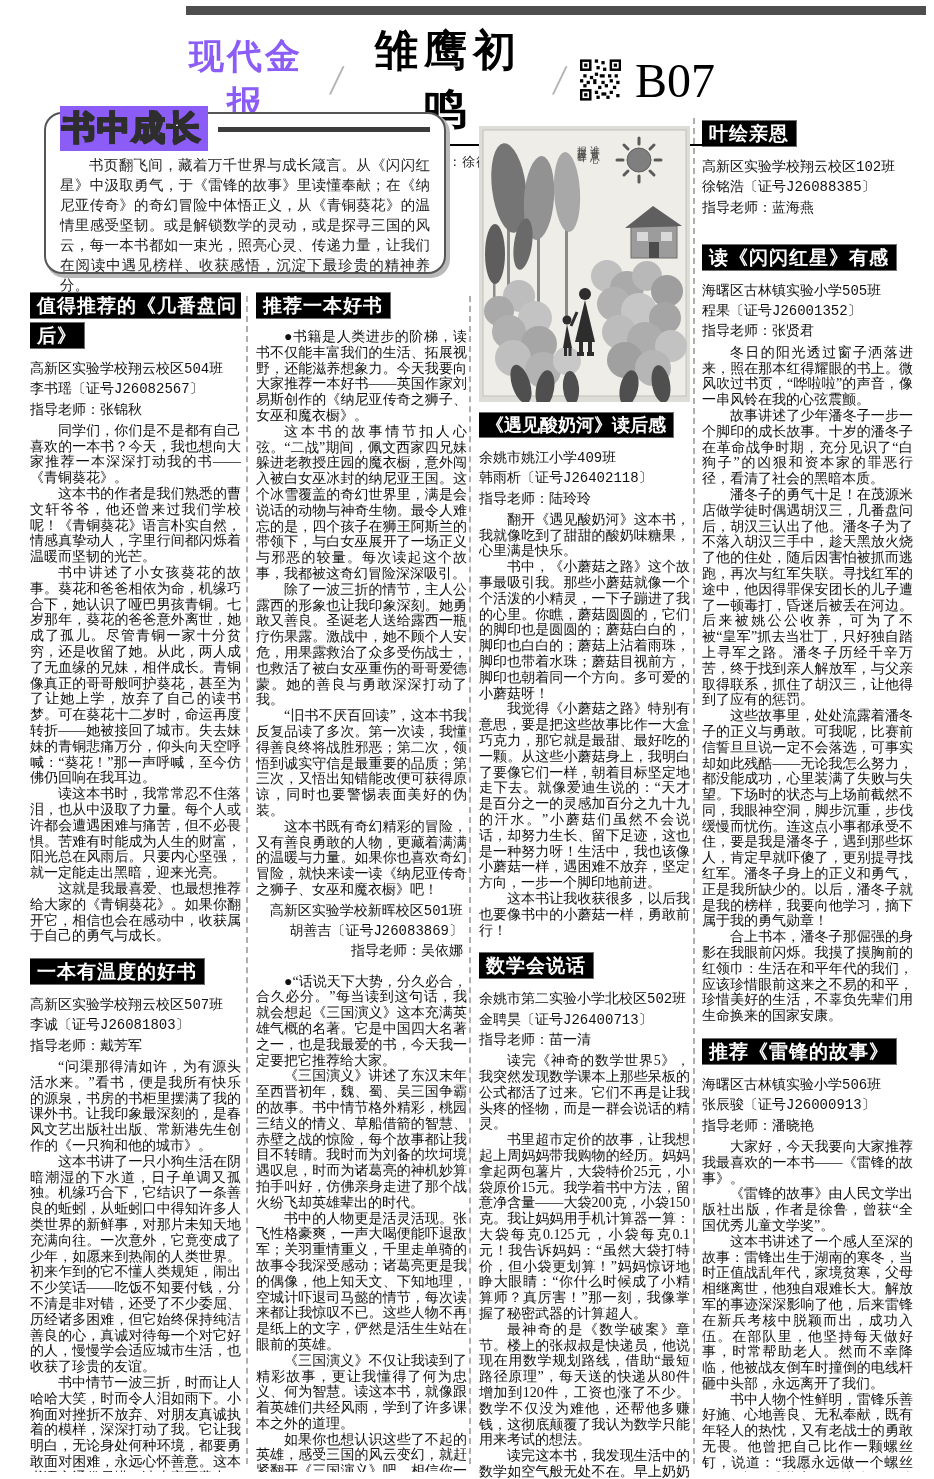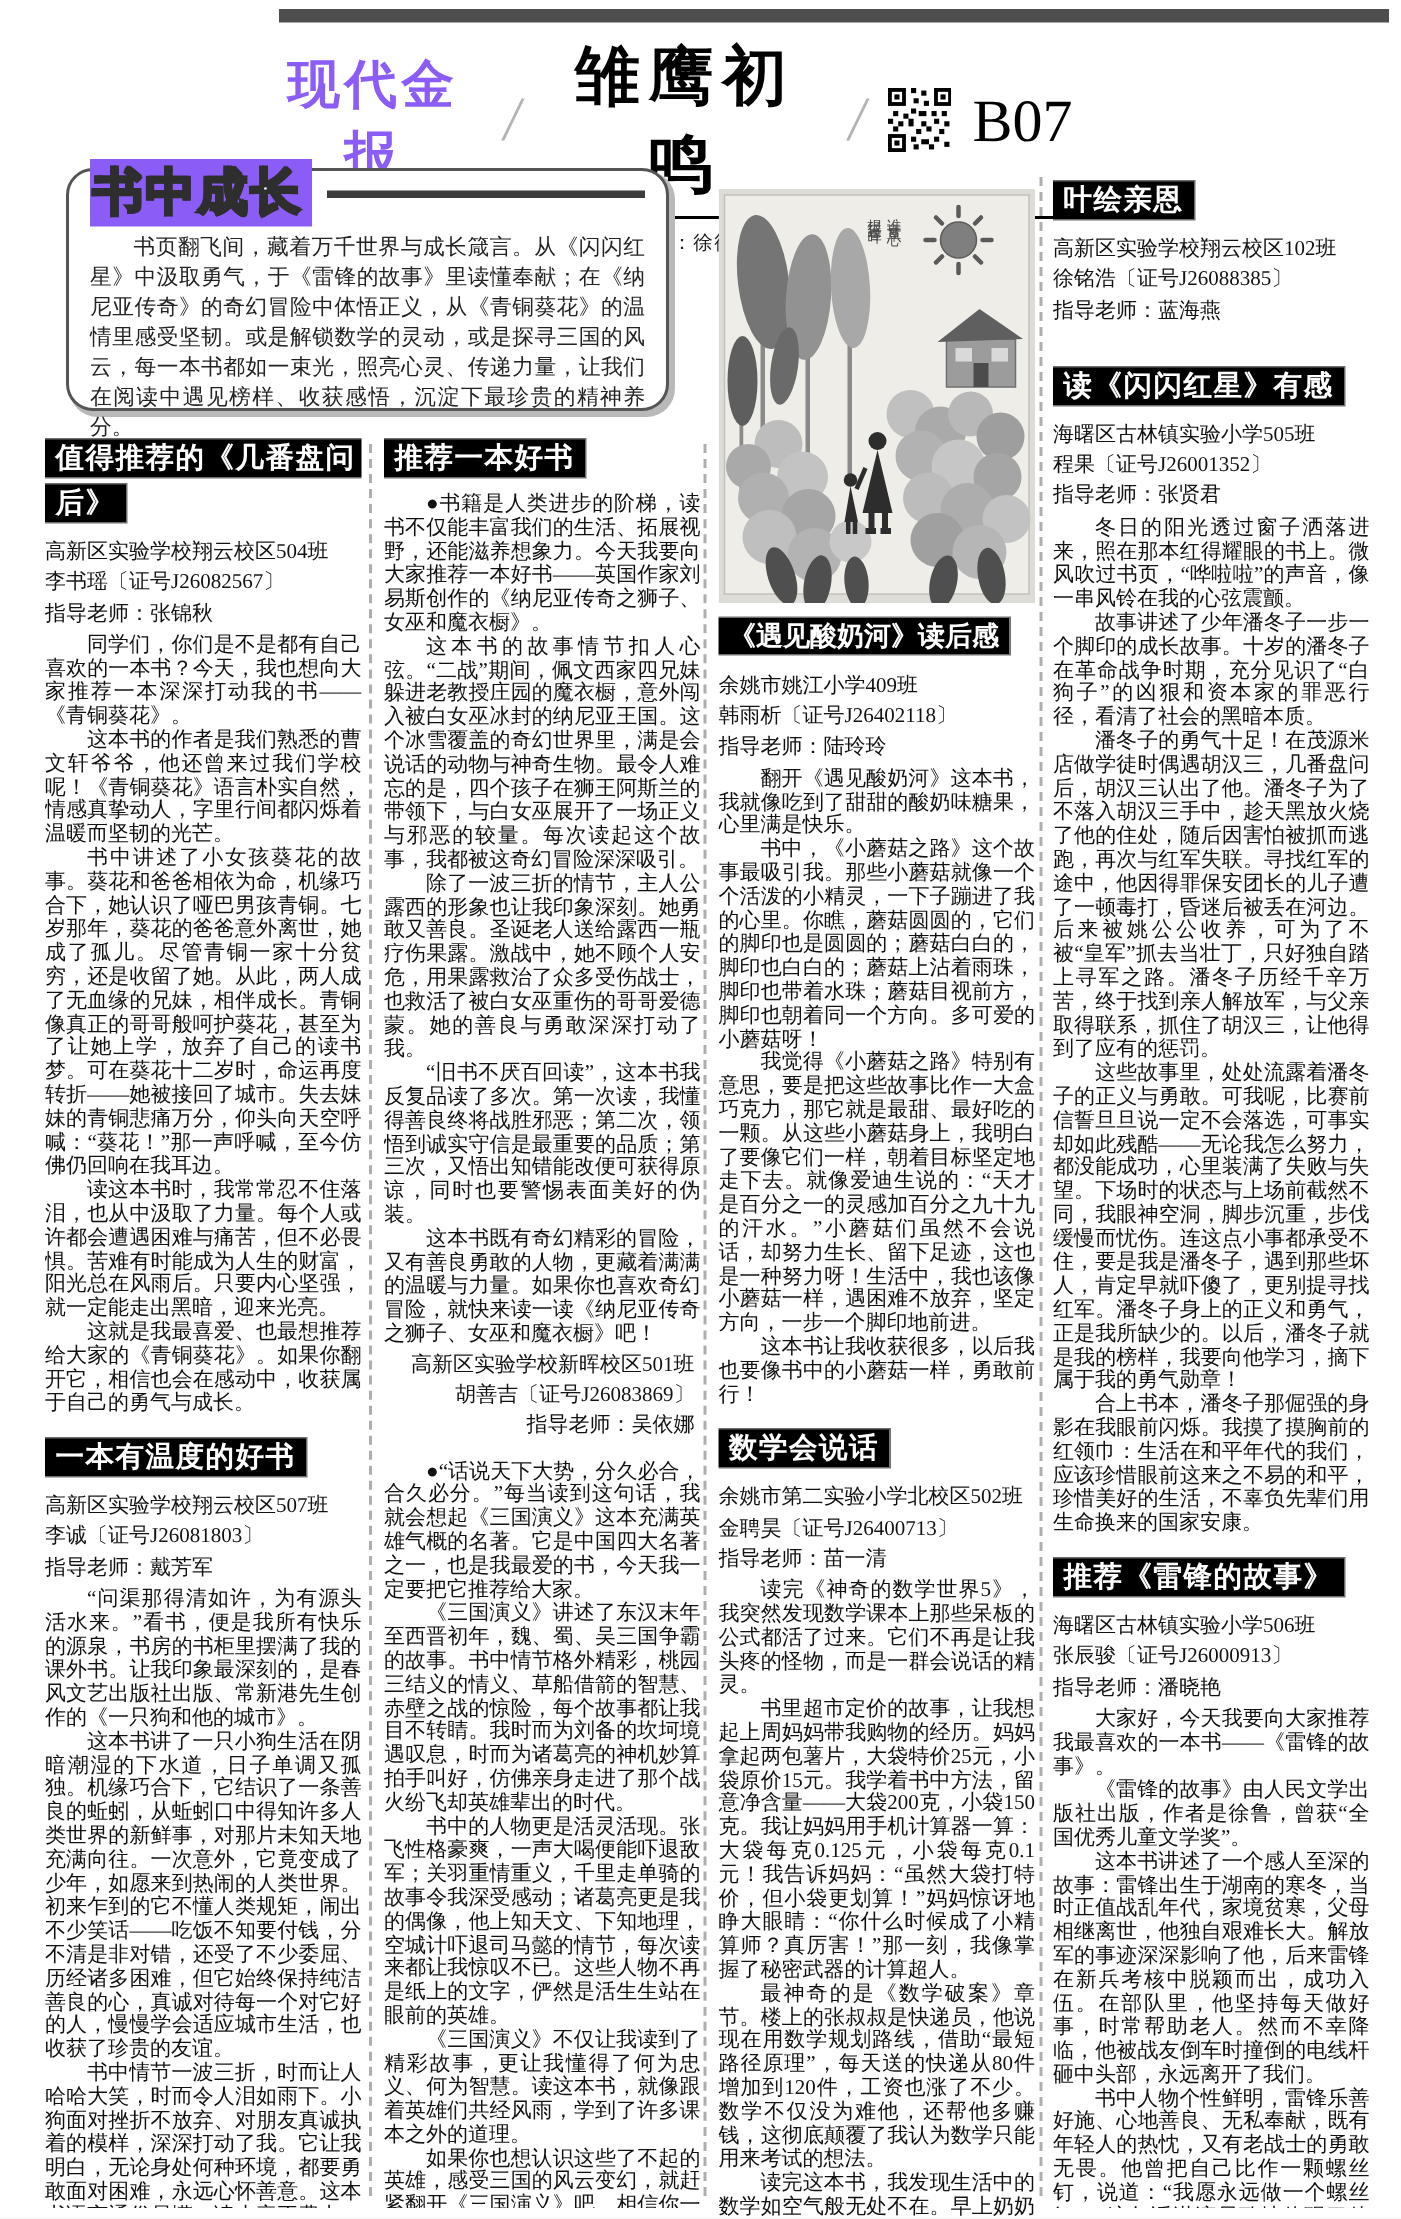--- a/index.html
+++ b/index.html
@@ -6,21 +6,21 @@
   .page{position:relative;width:934px;height:1479px;background:#ffffff;margin:0 auto;overflow:hidden;
         font-family:"Liberation Serif","DejaVu Serif",serif;color:#111;}
   
   .top-band{position:absolute;top:6px;left:186px;width:740px;height:9px;background:#4e4e4e;}
   
   .masthead{position:absolute;top:22px;left:175px;width:540px;text-align:center;}
   .mast-row{display:flex;align-items:center;justify-content:center;gap:14px;padding-bottom:6px;border-bottom:2px solid #000;}
   .paper-name{font-size:35px;font-weight:bold;color:#8b5cf6;letter-spacing:3px;}
   .mast-slash{font-size:42px;color:#b3b3b3;font-weight:200;transform:skewX(-8deg);}
   .section-name{font-size:43px;font-weight:900;color:#000;letter-spacing:6px;}
-  .page-no{font-size:40px;color:#000;font-family:"Liberation Serif",serif;}
+  .page-no{font-size:48px;color:#000;font-family:"Liberation Serif",serif;}
   .qr{width:44px;height:44px;display:block;}
   .dateline{margin-top:7px;font-size:13px;color:#1a1a1a;letter-spacing:1px;}
   
   .intro-box{position:absolute;top:112px;left:44px;width:402px;height:162px;
              border:2px solid #555;border-radius:18px;box-shadow:3px 3px 0 1px #b9b9b9;
              padding:6px 14px 8px 14px;box-sizing:border-box;background:#fff;}
   .intro-head{display:flex;align-items:center;gap:10px;margin-top:-14px;}
   .intro-title{font-size:33px;font-weight:900;color:#fff;background:#8b5cf6;padding:0 6px 0 2px;
                letter-spacing:2px;font-family:"Liberation Sans",sans-serif;
                -webkit-text-stroke:2px #2e2e2e;
@@ -36,21 +36,21 @@
   .divider{position:absolute;width:0;border-left:2px dashed #aeaeae;}
   .div1{left:246px;top:296px;height:1168px;}
   .div2{left:469px;top:296px;height:1168px;}
   .div3{left:693px;top:118px;height:1346px;}
   
   .article{margin-bottom:14px;}
   .title-wrap{margin:0 0 7px 0;line-height:30px;}
   .article-title{display:inline;background:#000000;color:#fff;font-family:"Liberation Sans",sans-serif;
                  font-weight:bold;font-size:19px;line-height:26px;padding:2px 7px;letter-spacing:1px;
                  box-shadow:0 0 0 1px #6f6f6f;box-decoration-break:clone;-webkit-box-decoration-break:clone;}
-  .byline{margin:3px 0 3px 0;}
+  .byline{margin:3px 0 3px 0;font-family:Liberation Mono, monospace;}
   .byline p{margin:0;font-size:14px;line-height:1.45;text-indent:0;text-align:left;}
   .byline.right p{text-align:right;padding-right:4px;}
   .body-paras p{margin:0;font-size:14px;line-height:15.8px;text-indent:2em;text-align:justify;color:#101010;}
   .entry2{margin-top:12px;}
   
   .artwork{position:relative;width:211px;height:276px;margin-bottom:9px;}
   .artwork svg{display:block;}
   .poem{position:absolute;top:12px;left:96px;writing-mode:vertical-rl;font-size:9.5px;letter-spacing:2px;
         color:#4a4a4a;white-space:pre-line;line-height:13px;}
 </style>

